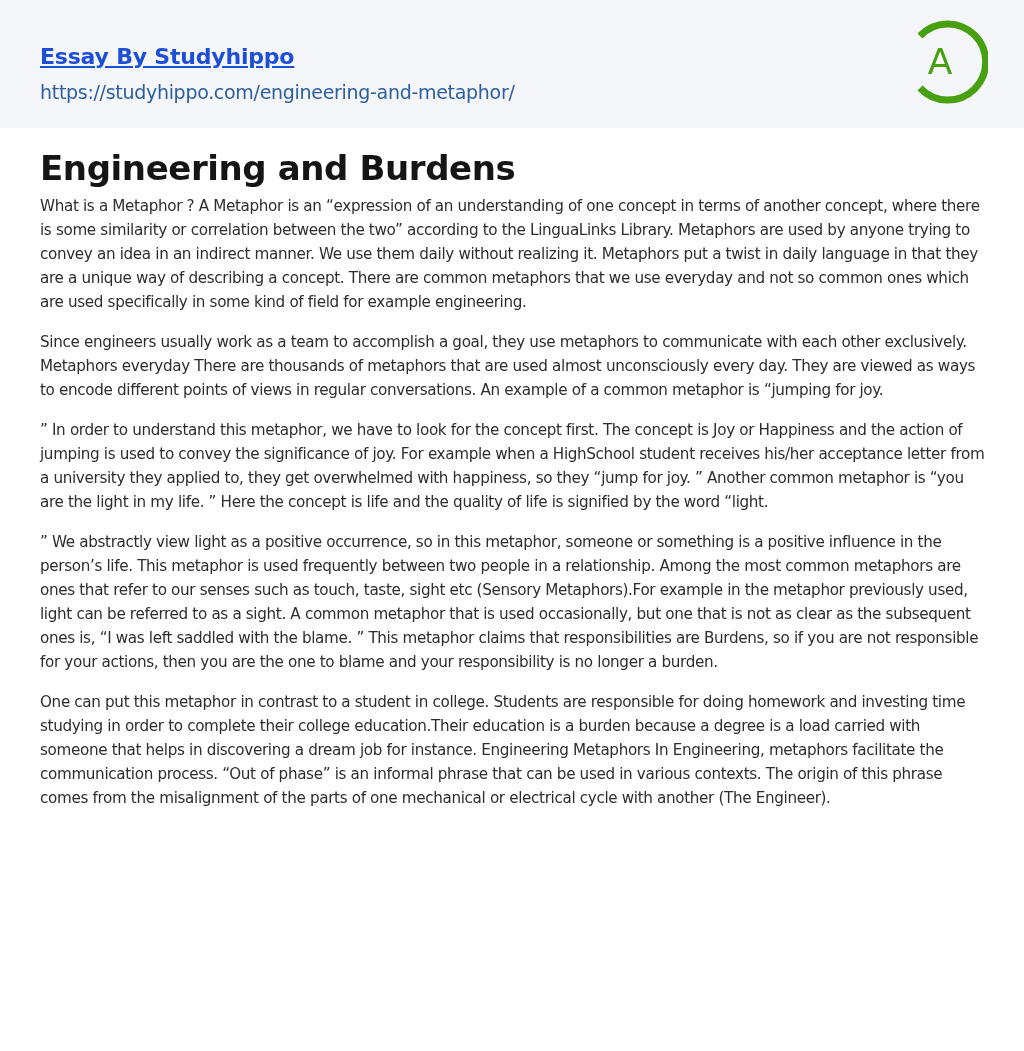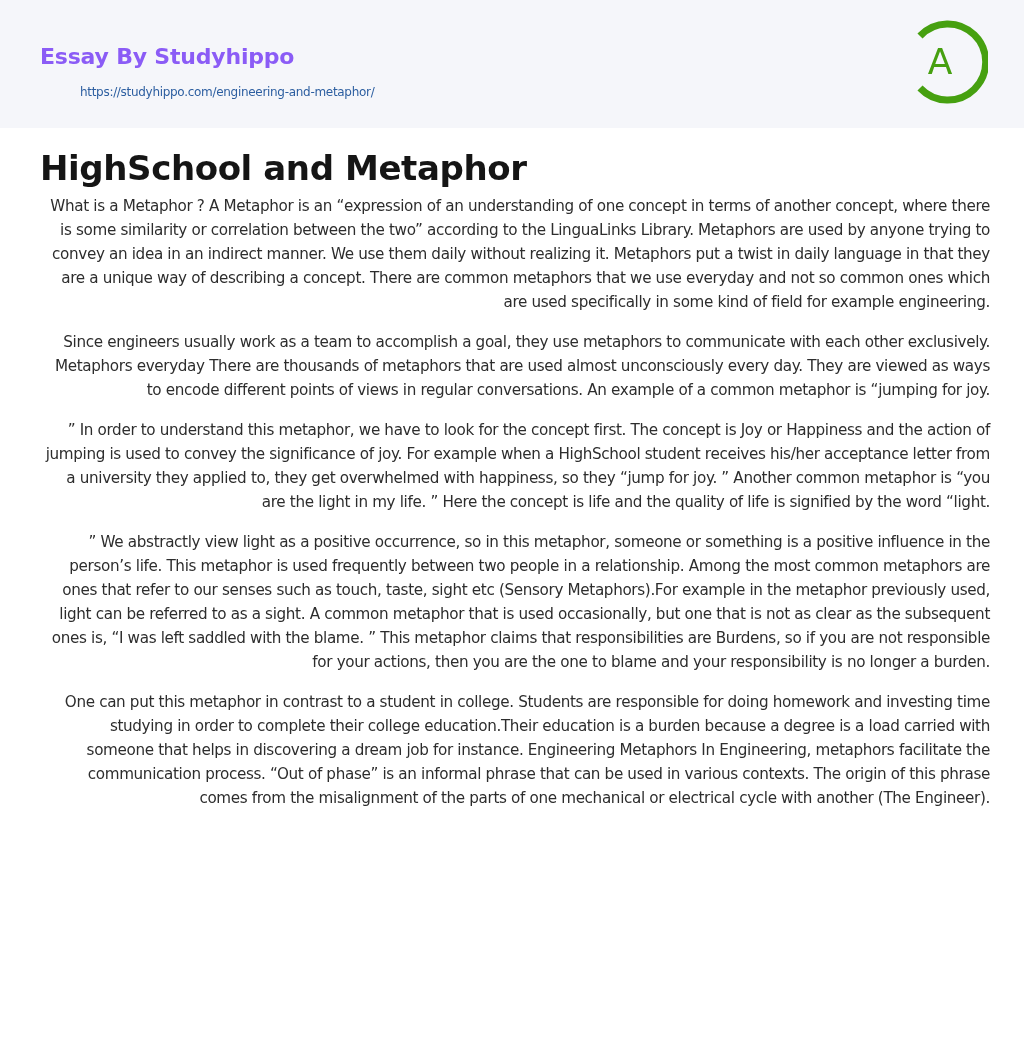--- a/index.html
+++ b/index.html
@@ -8,33 +8,33 @@
     .header {
       height: 128px;
       background: #f5f6fa;
       position: relative;
       padding: 42px 40px 0 40px;
     }
     .brand {
       font-family: "DejaVu Sans", sans-serif;
       font-weight: bold;
       font-size: 22px;
-      color: #8b5cf6;
+      color: #1d4ed8;
       line-height: 30px;
       letter-spacing: -0.2px;
+      text-decoration: underline;
     }
     .url {
       display: inline-block;
       margin-top: 10px;
-      font-size: 12px;
+      font-size: 19px;
       color: #2c5ea0;
       text-decoration: none;
       line-height: 20px;
       letter-spacing: -0.3px;
-      margin-left: 40px;
     }
     .logo {
       position: absolute;
       left: 912px;
       top: 18px;
       width: 76px;
       height: 88px;
     }
     .main { padding: 18px 40px 0 40px; }
     h1 {
@@ -46,35 +46,34 @@
       letter-spacing: -0.4px;
       margin-bottom: 4px;
     }
     p {
       font-size: 15.2px;
       line-height: 24px;
       color: #2d2d2d;
       letter-spacing: -0.35px;
       margin-bottom: 16px;
       width: 950px;
-      text-align: right;
     }
   </style>
 </head>
 <body>
 
 <header class="header">
   <div class="brand">Essay By Studyhippo</div>
   <a class="url" href="#">https://studyhippo.com/engineering-and-metaphor/</a>
   <svg class="logo" viewBox="0 0 76 88">
     <path d="M 8 18 A 38 38 0 1 1 8 70" fill="none" stroke="#46a010" stroke-width="7" stroke-linecap="butt"></path>
     <text x="28" y="56" font-family="DejaVu Sans, sans-serif" font-size="36" fill="#46a010" text-anchor="middle">A</text>
   </svg>
 </header>
 
 <main class="main">
-  <h1>HighSchool and Metaphor</h1>
+  <h1>Engineering and Burdens</h1>
   <p>What is a Metaphor ? A Metaphor is an “expression of an understanding of one concept in terms of another concept, where there is some similarity or correlation between the two” according to the LinguaLinks Library. Metaphors are used by anyone trying to convey an idea in an indirect manner. We use them daily without realizing it. Metaphors put a twist in daily language in that they are a unique way of describing a concept. There are common metaphors that we use everyday and not so common ones which are used specifically in some kind of field for example engineering.</p>
   <p>Since engineers usually work as a team to accomplish a goal, they use metaphors to communicate with each other exclusively. Metaphors everyday There are thousands of metaphors that are used almost unconsciously every day. They are viewed as ways to encode different points of views in regular conversations. An example of a common metaphor is “jumping for joy.</p>
   <p>” In order to understand this metaphor, we have to look for the concept first. The concept is Joy or Happiness and the action of jumping is used to convey the significance of joy. For example when a HighSchool student receives his/her acceptance letter from a university they applied to, they get overwhelmed with happiness, so they “jump for joy. ” Another common metaphor is “you are the light in my life. ” Here the concept is life and the quality of life is signified by the word “light.</p>
   <p>” We abstractly view light as a positive occurrence, so in this metaphor, someone or something is a positive influence in the person’s life. This metaphor is used frequently between two people in a relationship. Among the most common metaphors are ones that refer to our senses such as touch, taste, sight etc (Sensory Metaphors).For example in the metaphor previously used, light can be referred to as a sight. A common metaphor that is used occasionally, but one that is not as clear as the subsequent ones is, “I was left saddled with the blame. ” This metaphor claims that responsibilities are Burdens, so if you are not responsible for your actions, then you are the one to blame and your responsibility is no longer a burden.</p>
   <p>One can put this metaphor in contrast to a student in college. Students are responsible for doing homework and investing time studying in order to complete their college education.Their education is a burden because a degree is a load carried with someone that helps in discovering a dream job for instance. Engineering Metaphors In Engineering, metaphors facilitate the communication process. “Out of phase” is an informal phrase that can be used in various contexts. The origin of this phrase comes from the misalignment of the parts of one mechanical or electrical cycle with another (The Engineer).</p>
 </main>
 
 </body></html>

